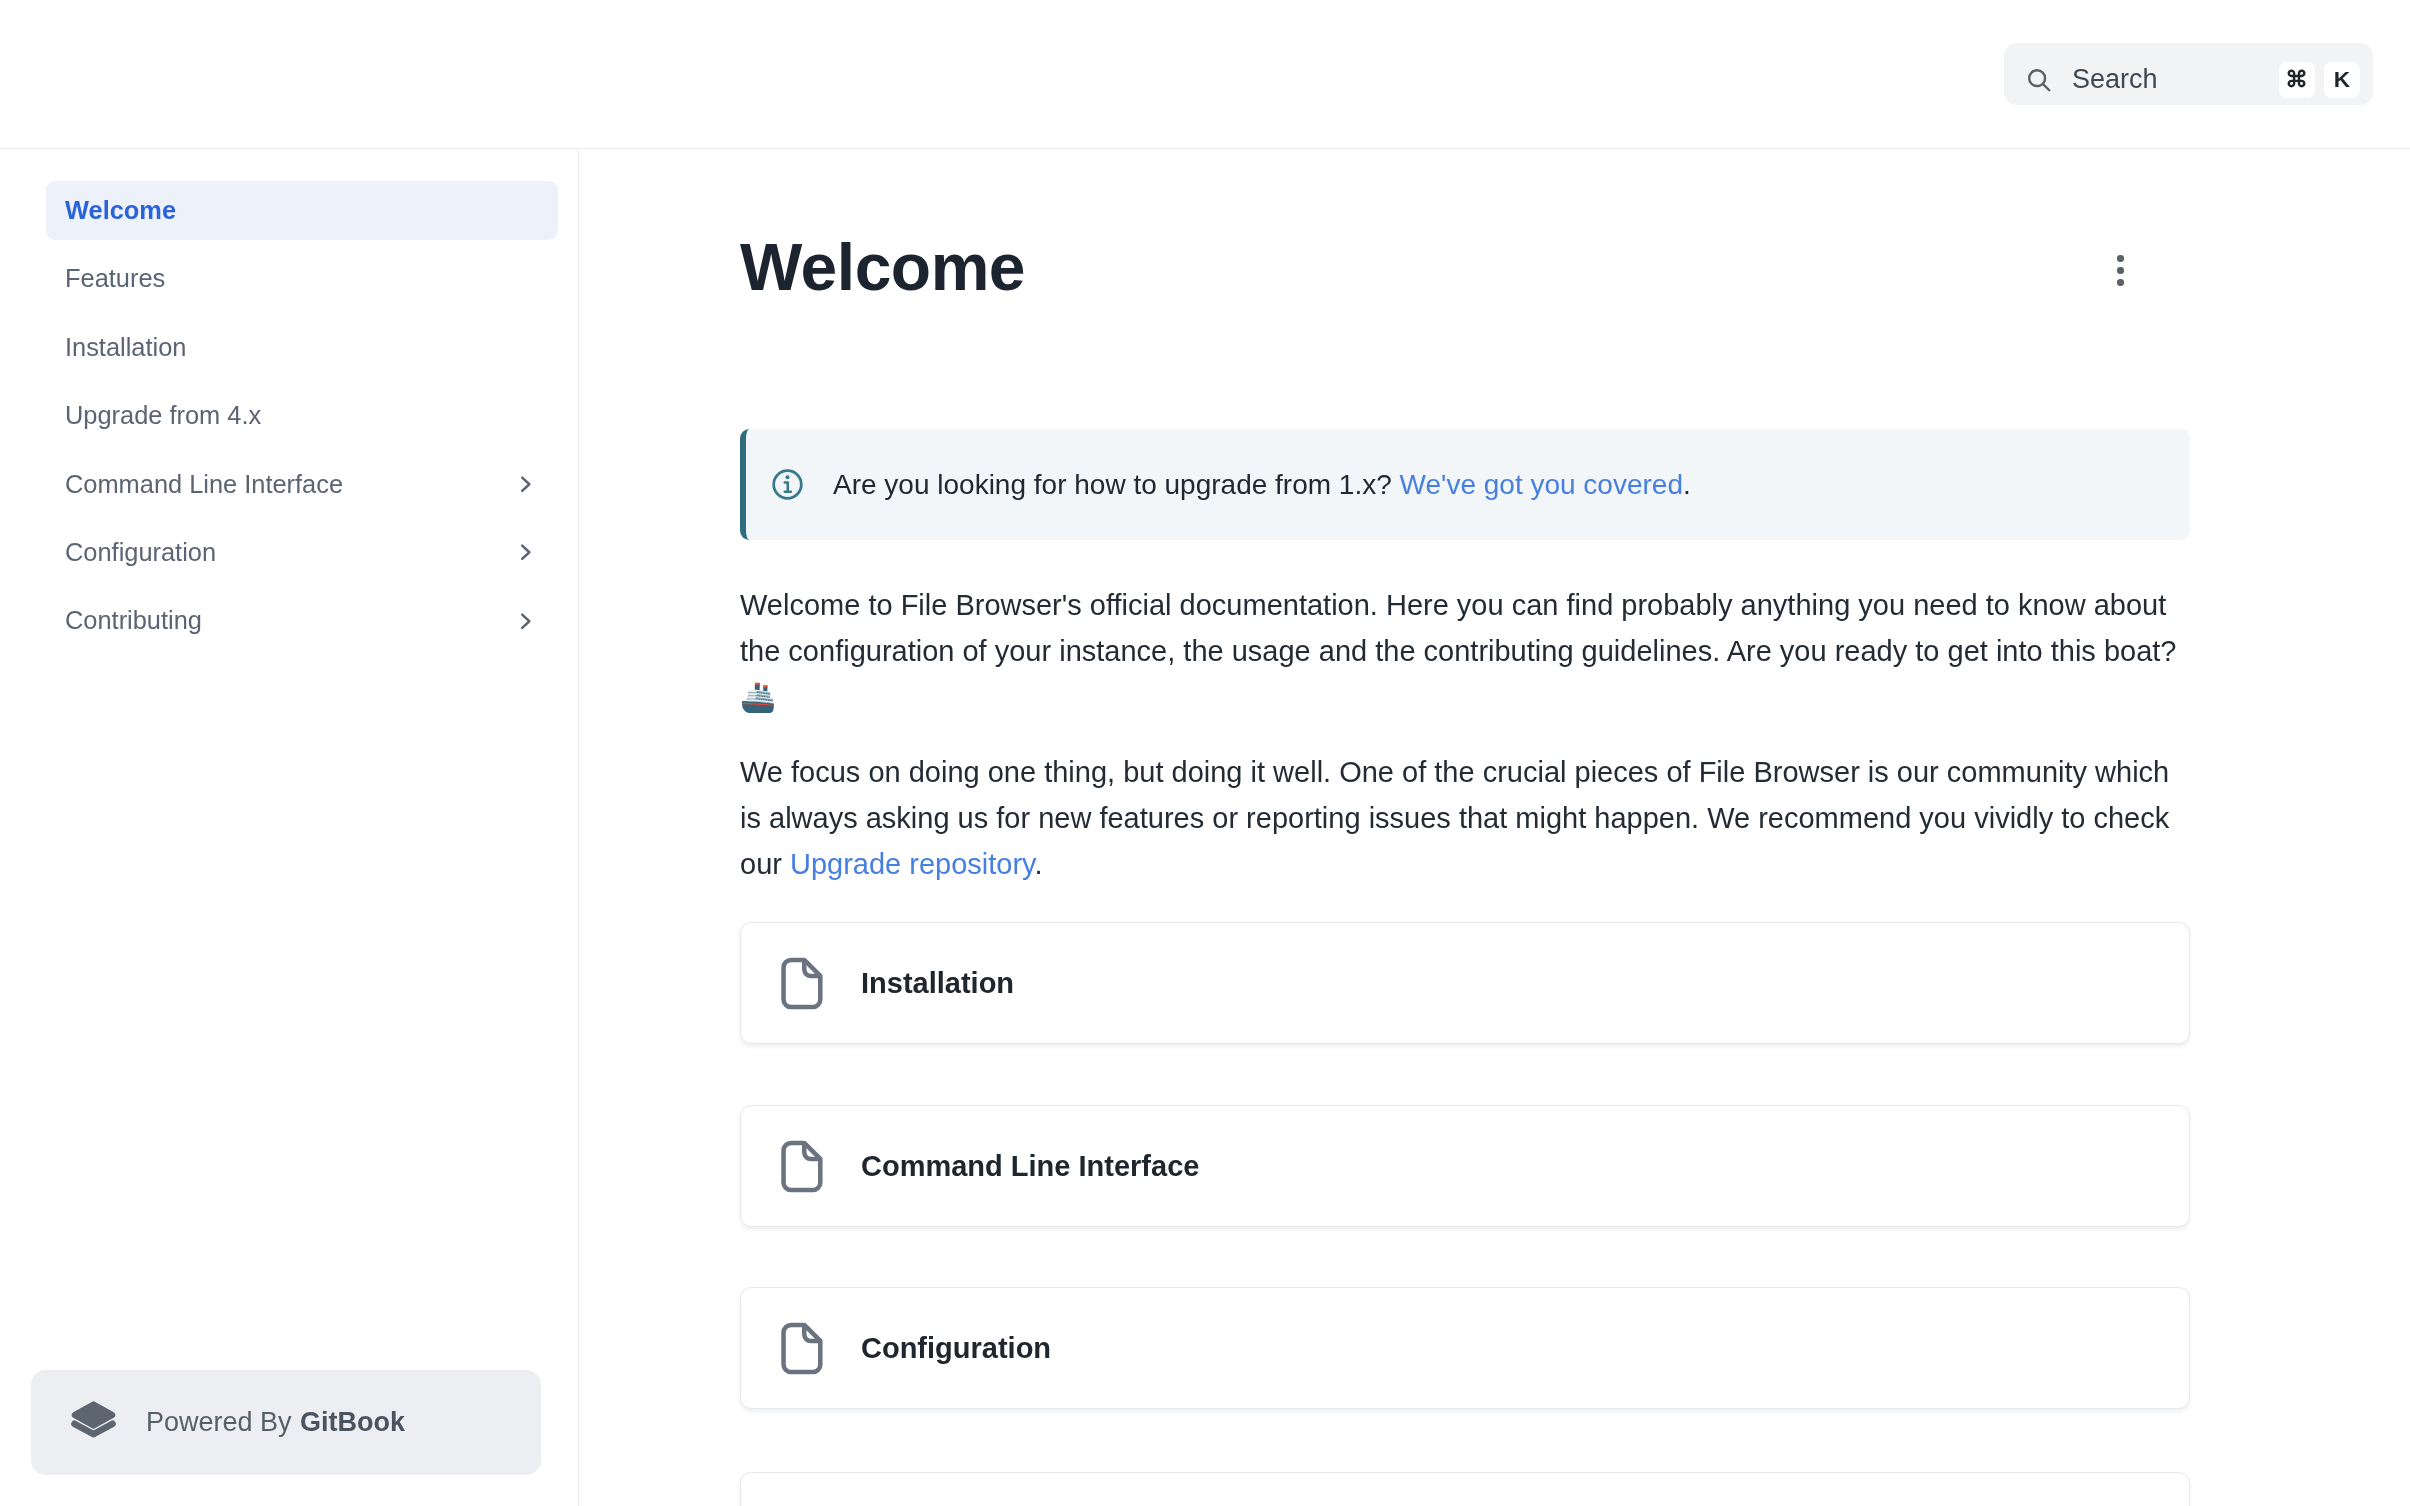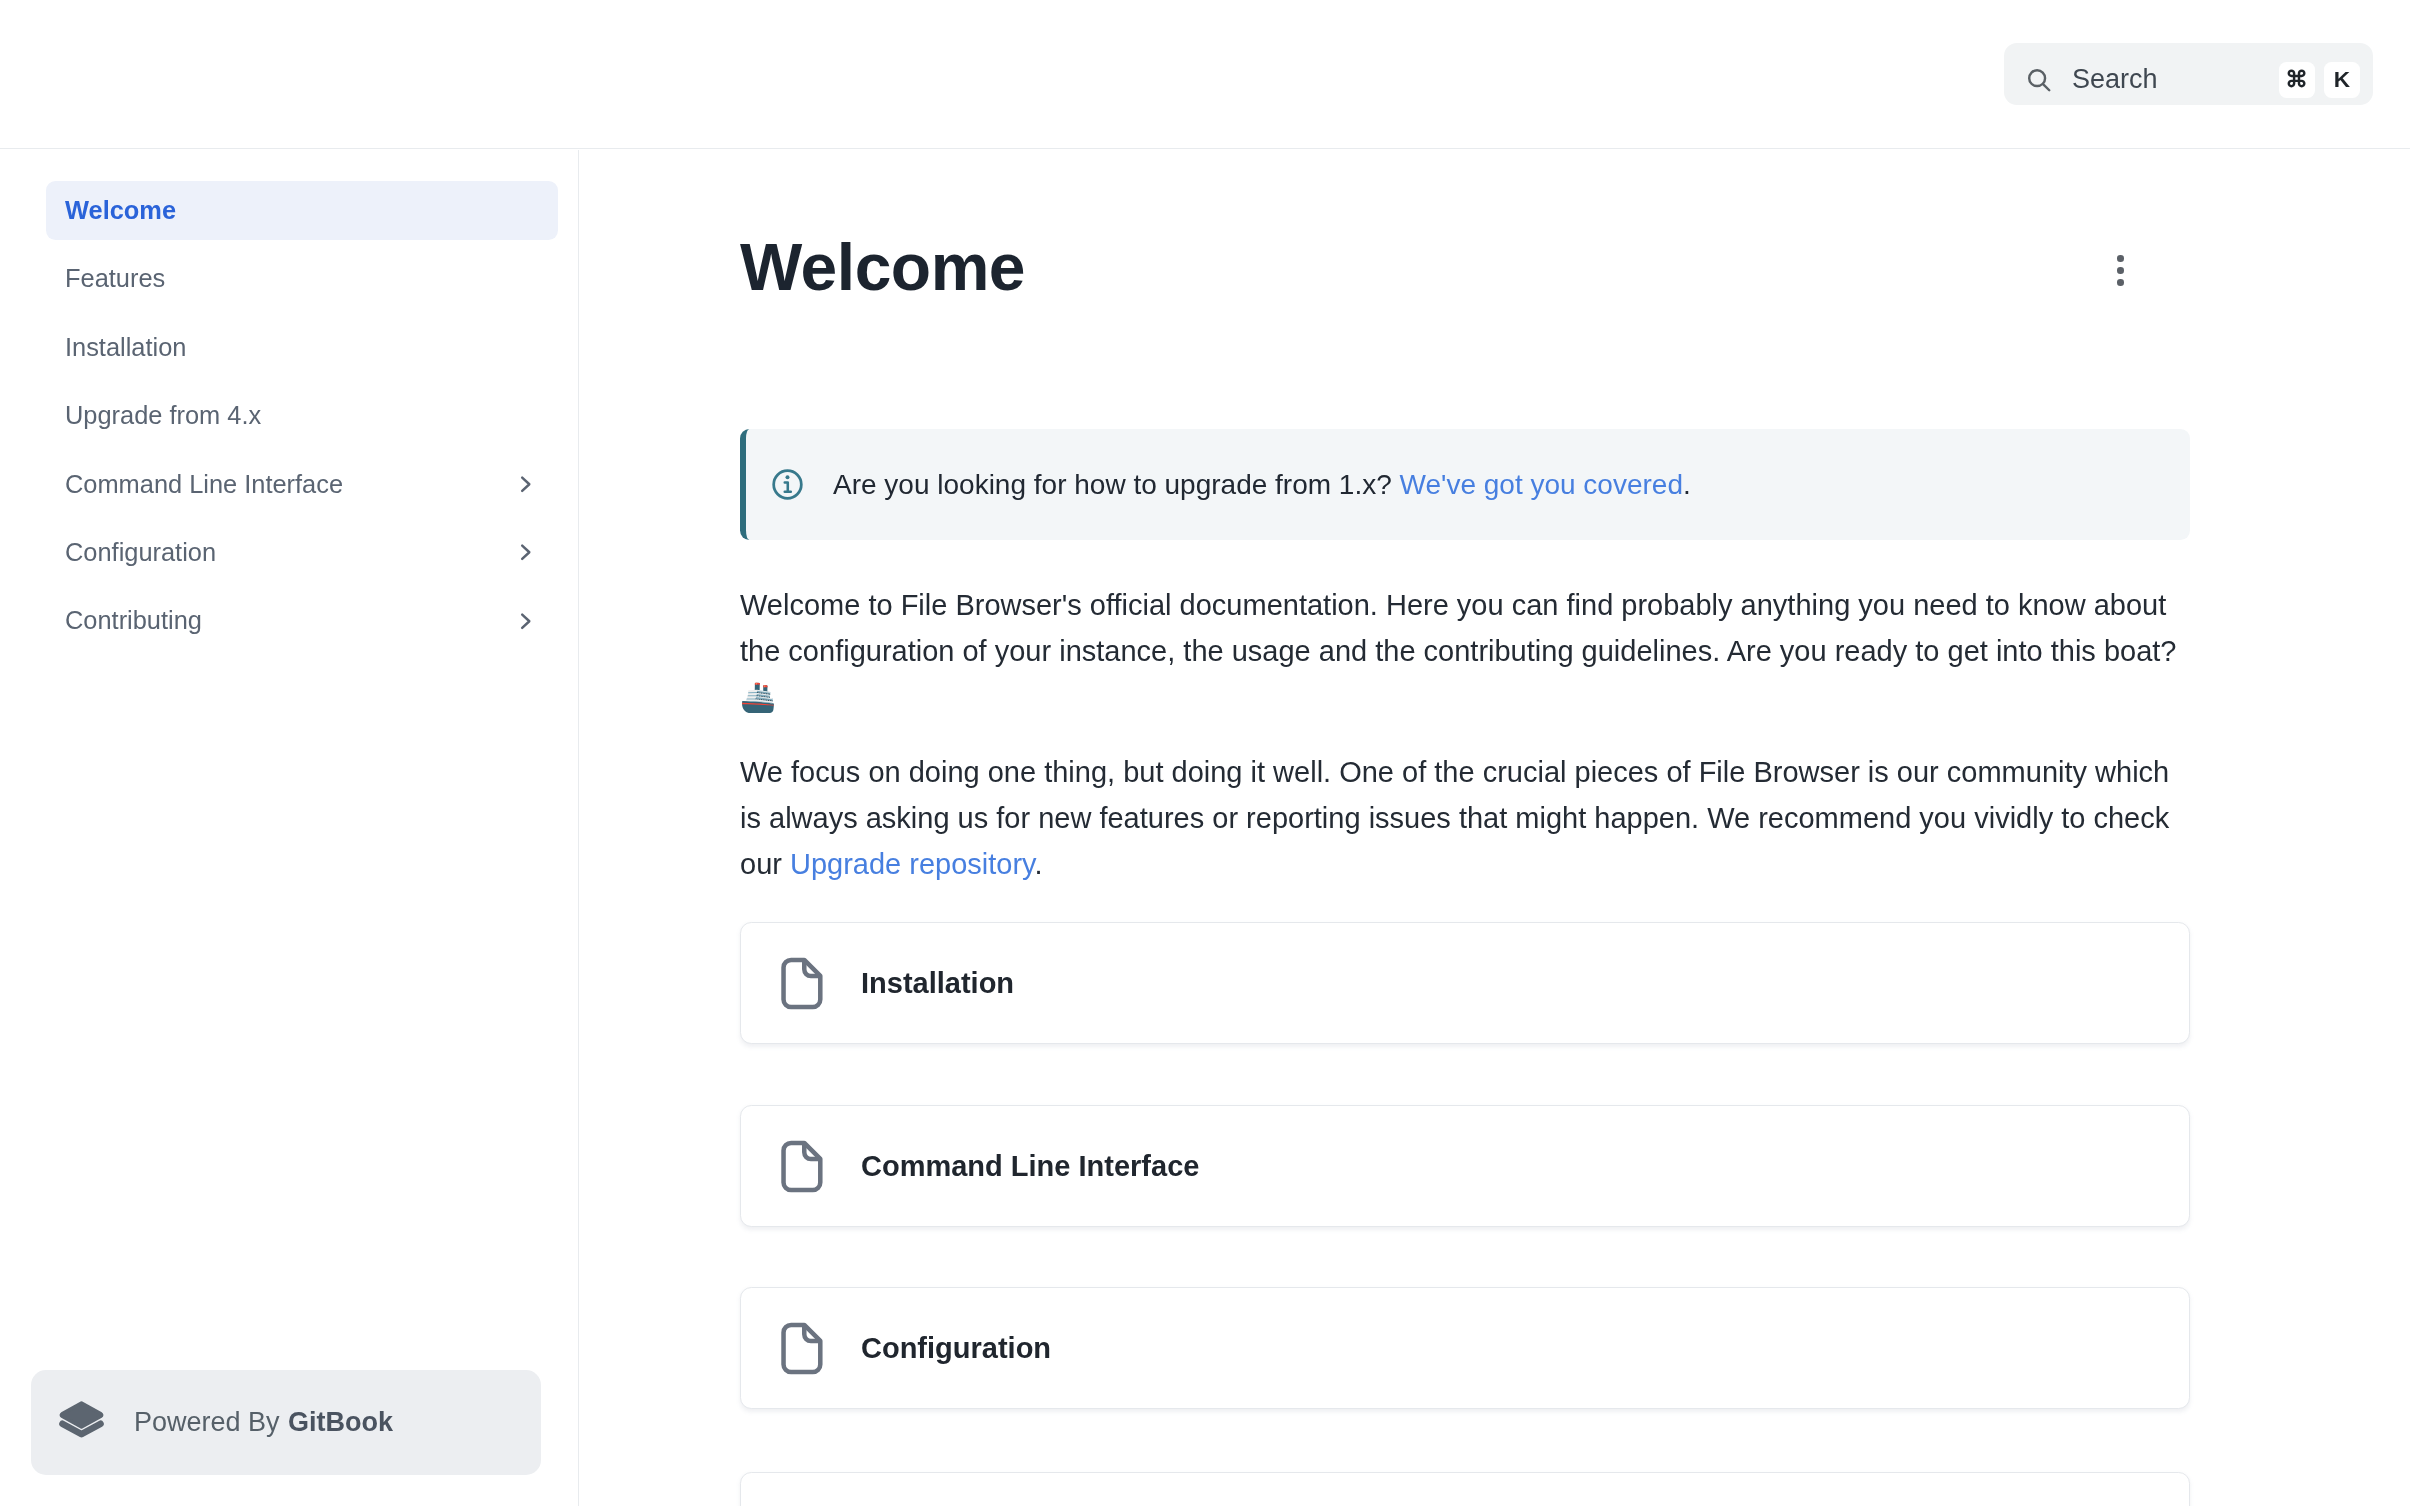--- a/index.html
+++ b/index.html
@@ -44,21 +44,21 @@
     width:512px; height:59px; margin:0 0 9.4px 46px;
     border-radius:9.4px; display:flex; align-items:center;
     padding:0 21px 0 19px; font-size:25.4px; color:#5a6472; cursor:pointer;
   }
   .nav-item.active { background:#edf1fa; color:#2a63d9; font-weight:700; }
   .nav-chevron { margin-left:auto; width:24.5px; height:24.5px; flex:none; }
 
   .powered {
     position:absolute; left:31px; bottom:32px; width:510px; height:105px;
     background:#eceef1; border-radius:15px;
-    display:flex; align-items:center; padding-left:24px; gap:26px; cursor:pointer;
+    display:flex; align-items:center; padding-left:36px; gap:26px; cursor:pointer;
   }
   .powered-text { font-size:27px; color:#566069; }
   .powered-brand { font-size:27px; color:#4a5360; font-weight:700; margin-left:8.5px; }
 
   
   .main { position:absolute; top:150px; left:580px; right:0; bottom:0; background:#fff; overflow:hidden; }
 
   .page-title {
     position:absolute; left:160px; top:79px;
     font-size:66px; font-weight:700; color:#1c242f; letter-spacing:-0.5px;

